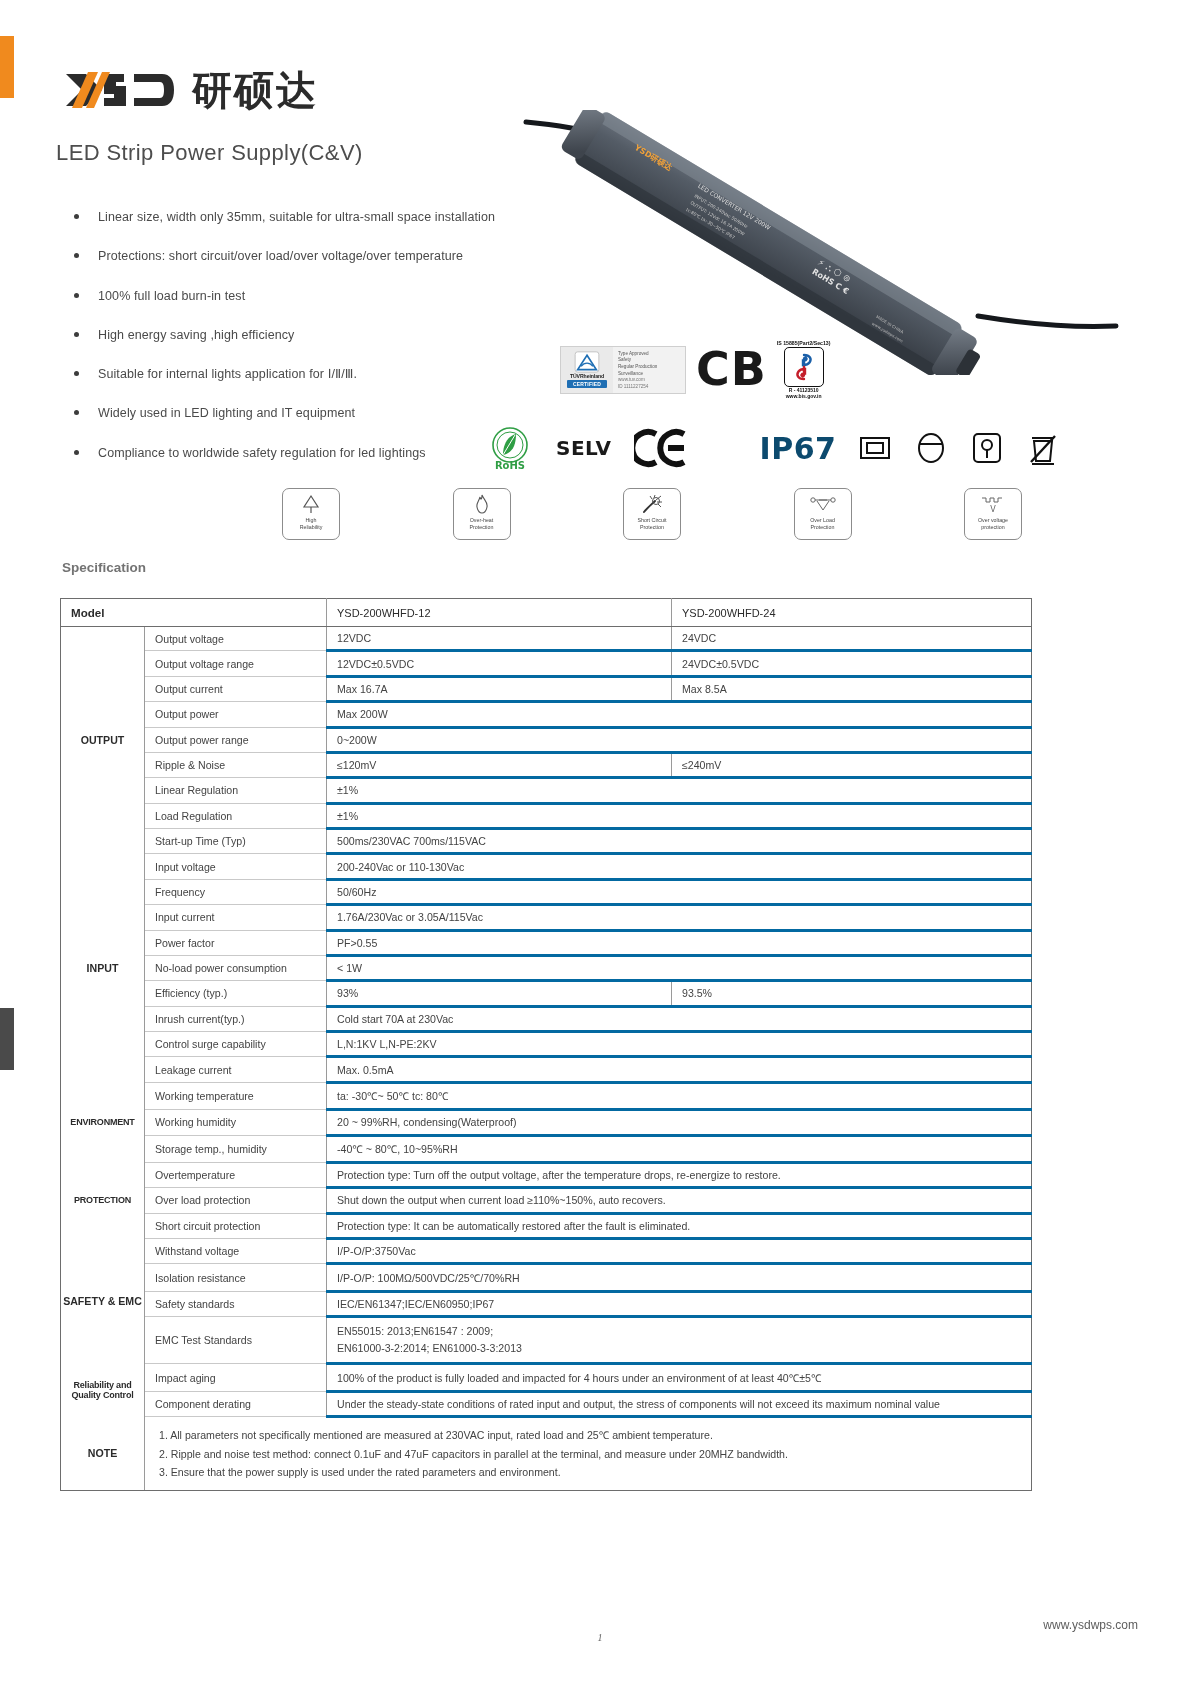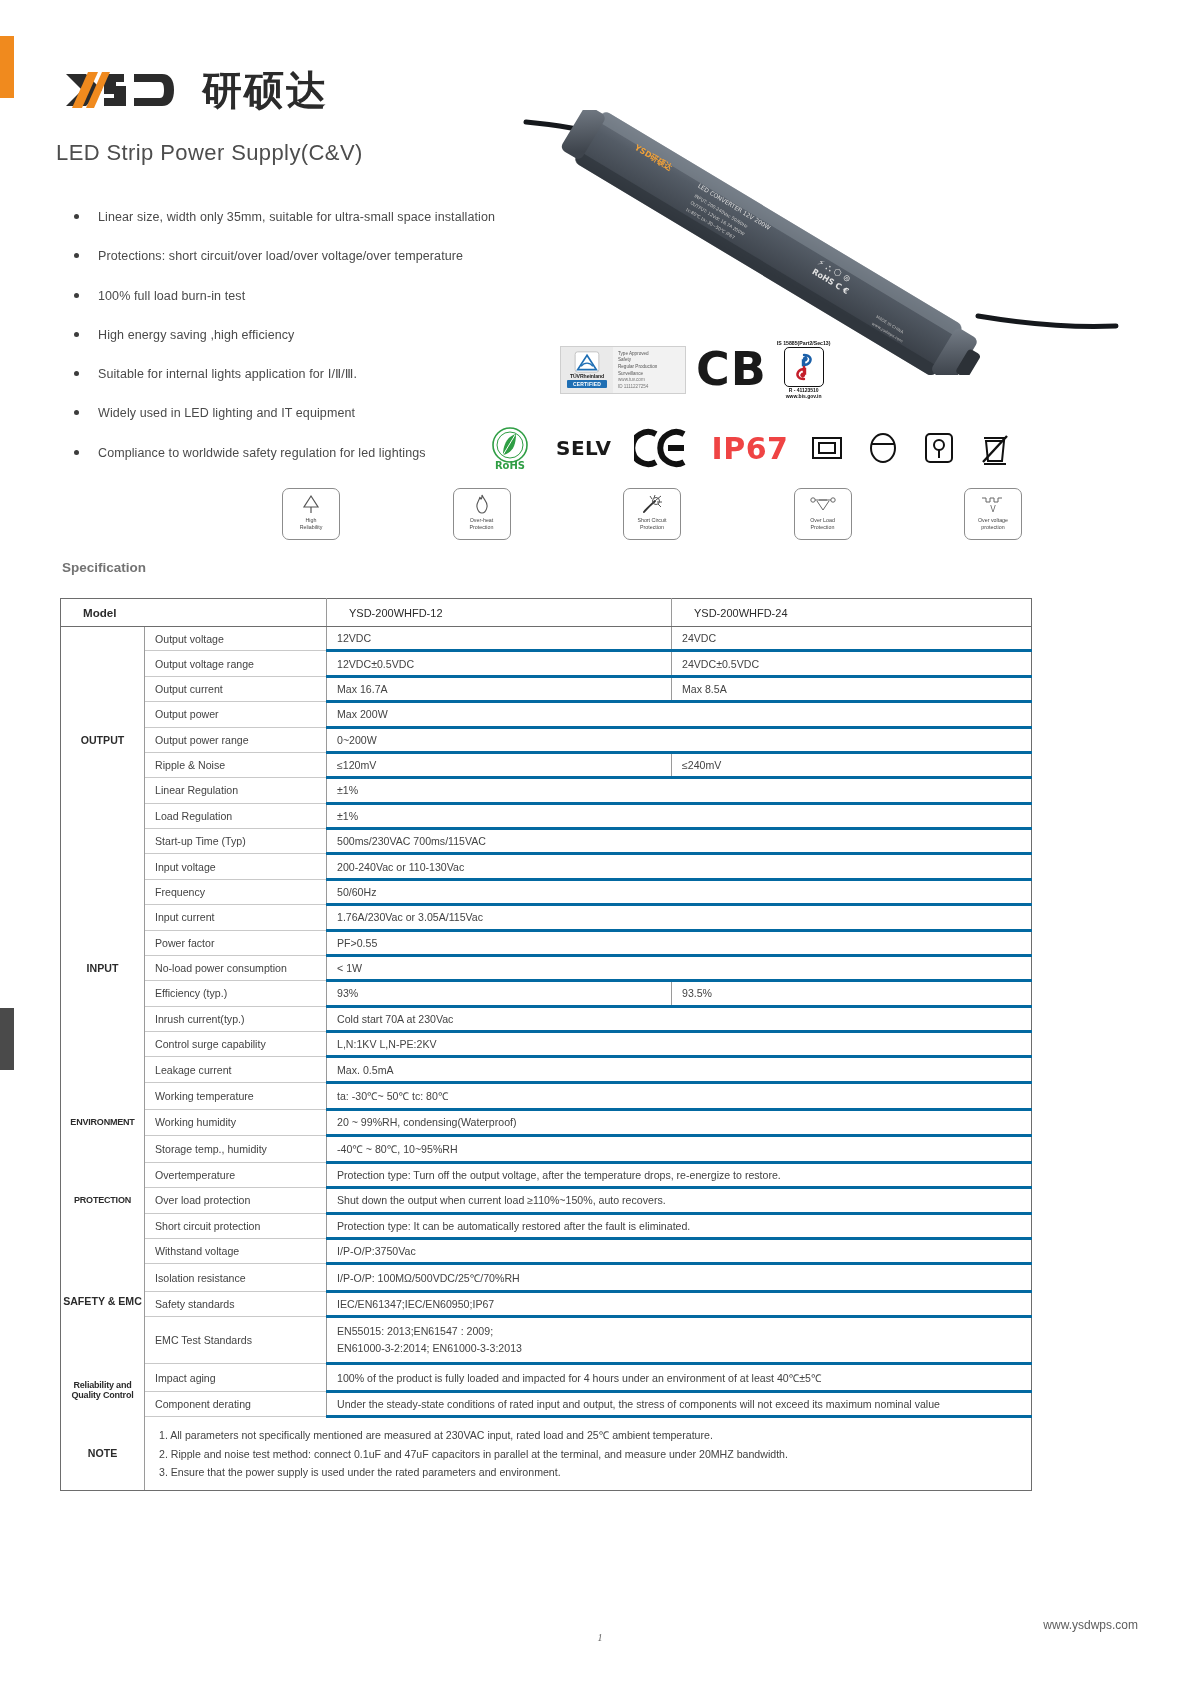--- a/index.html
+++ b/index.html
@@ -20,21 +20,21 @@
     width: 14px; height: 62px; background: #F08A1E;
   }
   .edge-bar-dark {
     position: absolute; left: 0; top: 1008px;
     width: 14px; height: 62px; background: #4a4a4a;
   }
 
   
   .logo-wrap {
     position: absolute; left: 64px; top: 68px;
-    display: flex; align-items: center; gap: 10px;
+    display: flex; align-items: center; 
   }
   .logo-mark { display: flex; align-items: center; }
   .logo-mark svg { display: block; }
   .logo-cn {
     font-size: 40px; font-weight: 700; color: #2b2b2b;
     letter-spacing: 2px; line-height: 1;
     font-family: "DejaVu Sans", sans-serif;
   }
 
   .page-title {
@@ -108,22 +108,23 @@
     position: absolute; left: 486px; top: 424px;
     display: flex; align-items: center; gap: 22px;
   }
   .rohs-wrap { position: relative; width: 48px; height: 48px; }
   .selv-mark {
     font-size: 20px; font-weight: 700; color: #1a1a1a; letter-spacing: .5px;
     font-family: "DejaVu Sans", sans-serif;
   }
   .ce-mark { width: 56px; height: 40px; }
   .ip-mark {
-    font-size: 30px; font-weight: 700; color: #ef4444; letter-spacing: .5px;
+    font-size: 30px; font-weight: 700; color: #0c4a6e; letter-spacing: .5px;
     font-family: "DejaVu Sans", sans-serif;
+    margin-left: 48px;
   }
   .sym { width: 34px; height: 34px; }
 
   
   .prot-icons {
     position: absolute; left: 282px; top: 488px;
     width: 740px; display: flex; justify-content: space-between;
   }
   .prot-item {
     width: 58px; height: 52px; border: 1px solid #8c8c8c; border-radius: 7px;
@@ -160,21 +161,21 @@
     border-right: 1px solid #9a9a9a; border-bottom: 1px solid #c9c9c9;
   }
   .spec-table .val {
     padding: 5.2px 0 5.2px 10px; border-bottom: 3px solid #0369a1;
     border-right: 1.6px solid #6d6d6d;
   }
   .spec-table .val.split-l { border-right: 1px solid #9a9a9a; width: 345px; }
   .row-head td {
     border-top: 1.6px solid #6d6d6d; border-bottom: 1.6px solid #6d6d6d;
     font-weight: 700; color: #2b2b2b; font-size: 11.6px;
-    padding: 7px 0 7px 22px;
+    padding: 7px 0 7px 10px;
   }
   .row-head .model-lbl { border-right: 1px solid #9a9a9a; border-left: 1.6px solid #6d6d6d; }
   .row-head .m1 { border-right: 1px solid #9a9a9a; font-weight: 400; font-size: 11px; }
   .row-head .m2 { border-right: 1.6px solid #6d6d6d; font-weight: 400; font-size: 11px; }
   tr.grp-end td { border-bottom: 1.6px solid #6d6d6d; }
   .spec-table tr:last-child td { border-bottom: 1.6px solid #6d6d6d; }
   .note-cell { padding: 8px 10px 8px 14px; line-height: 1.75; border-right: 1.6px solid #6d6d6d; }
   .note-cell div { white-space: nowrap; }
   .two-line { line-height: 1.6; }
 

